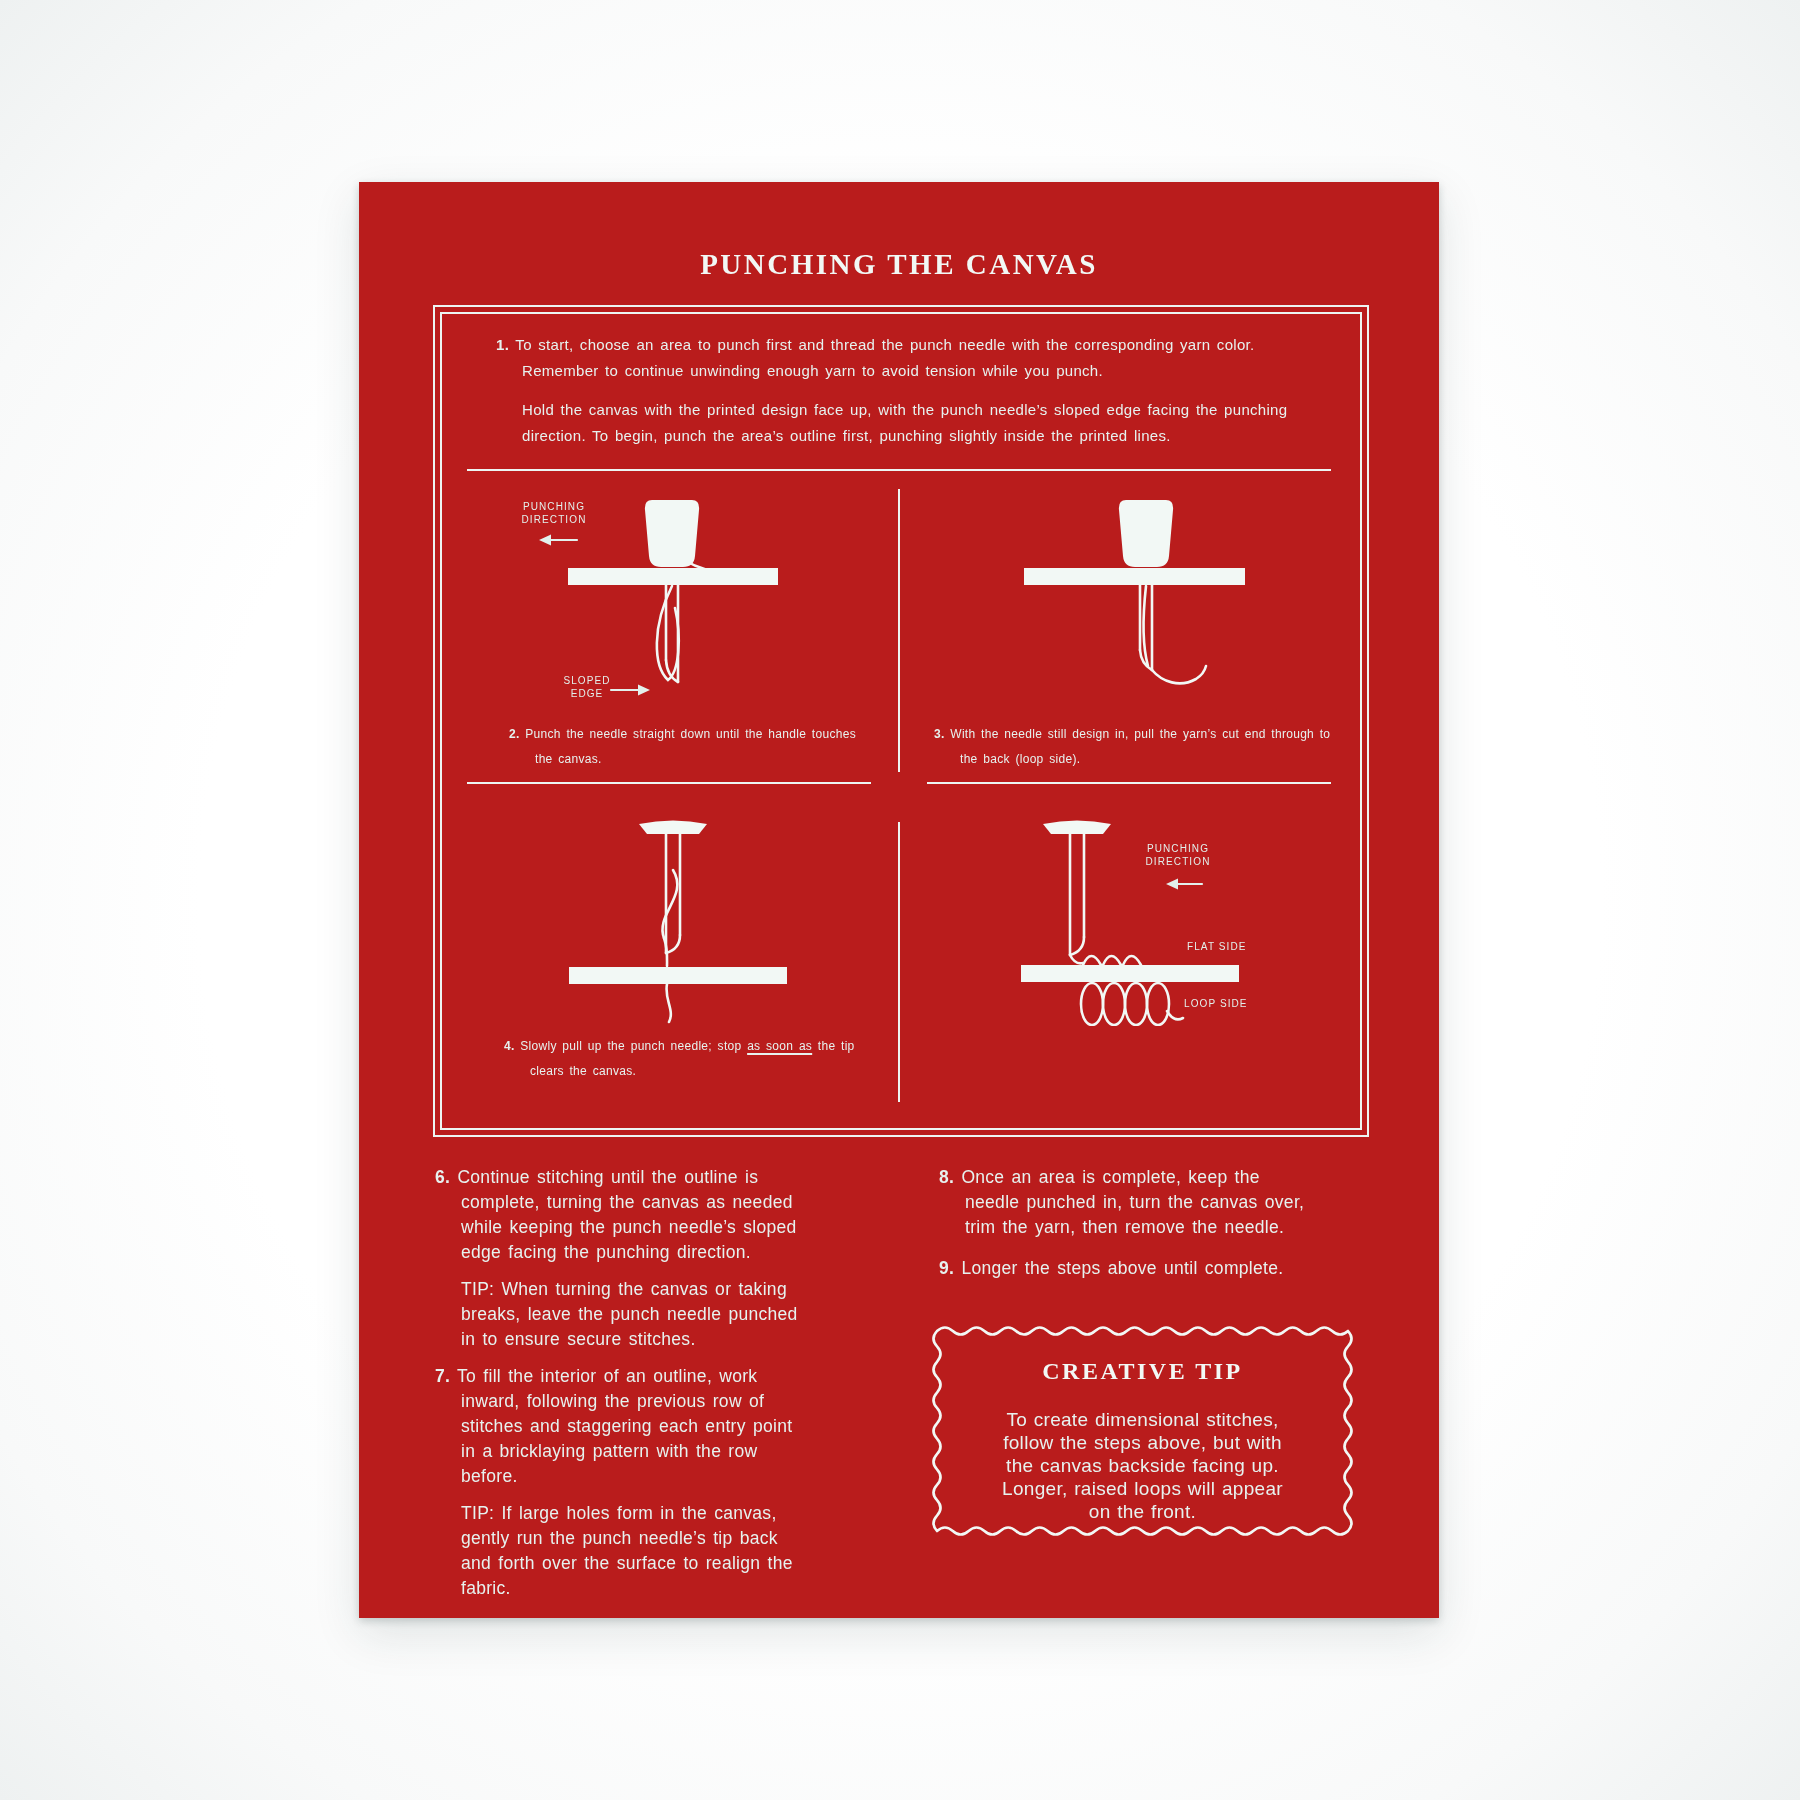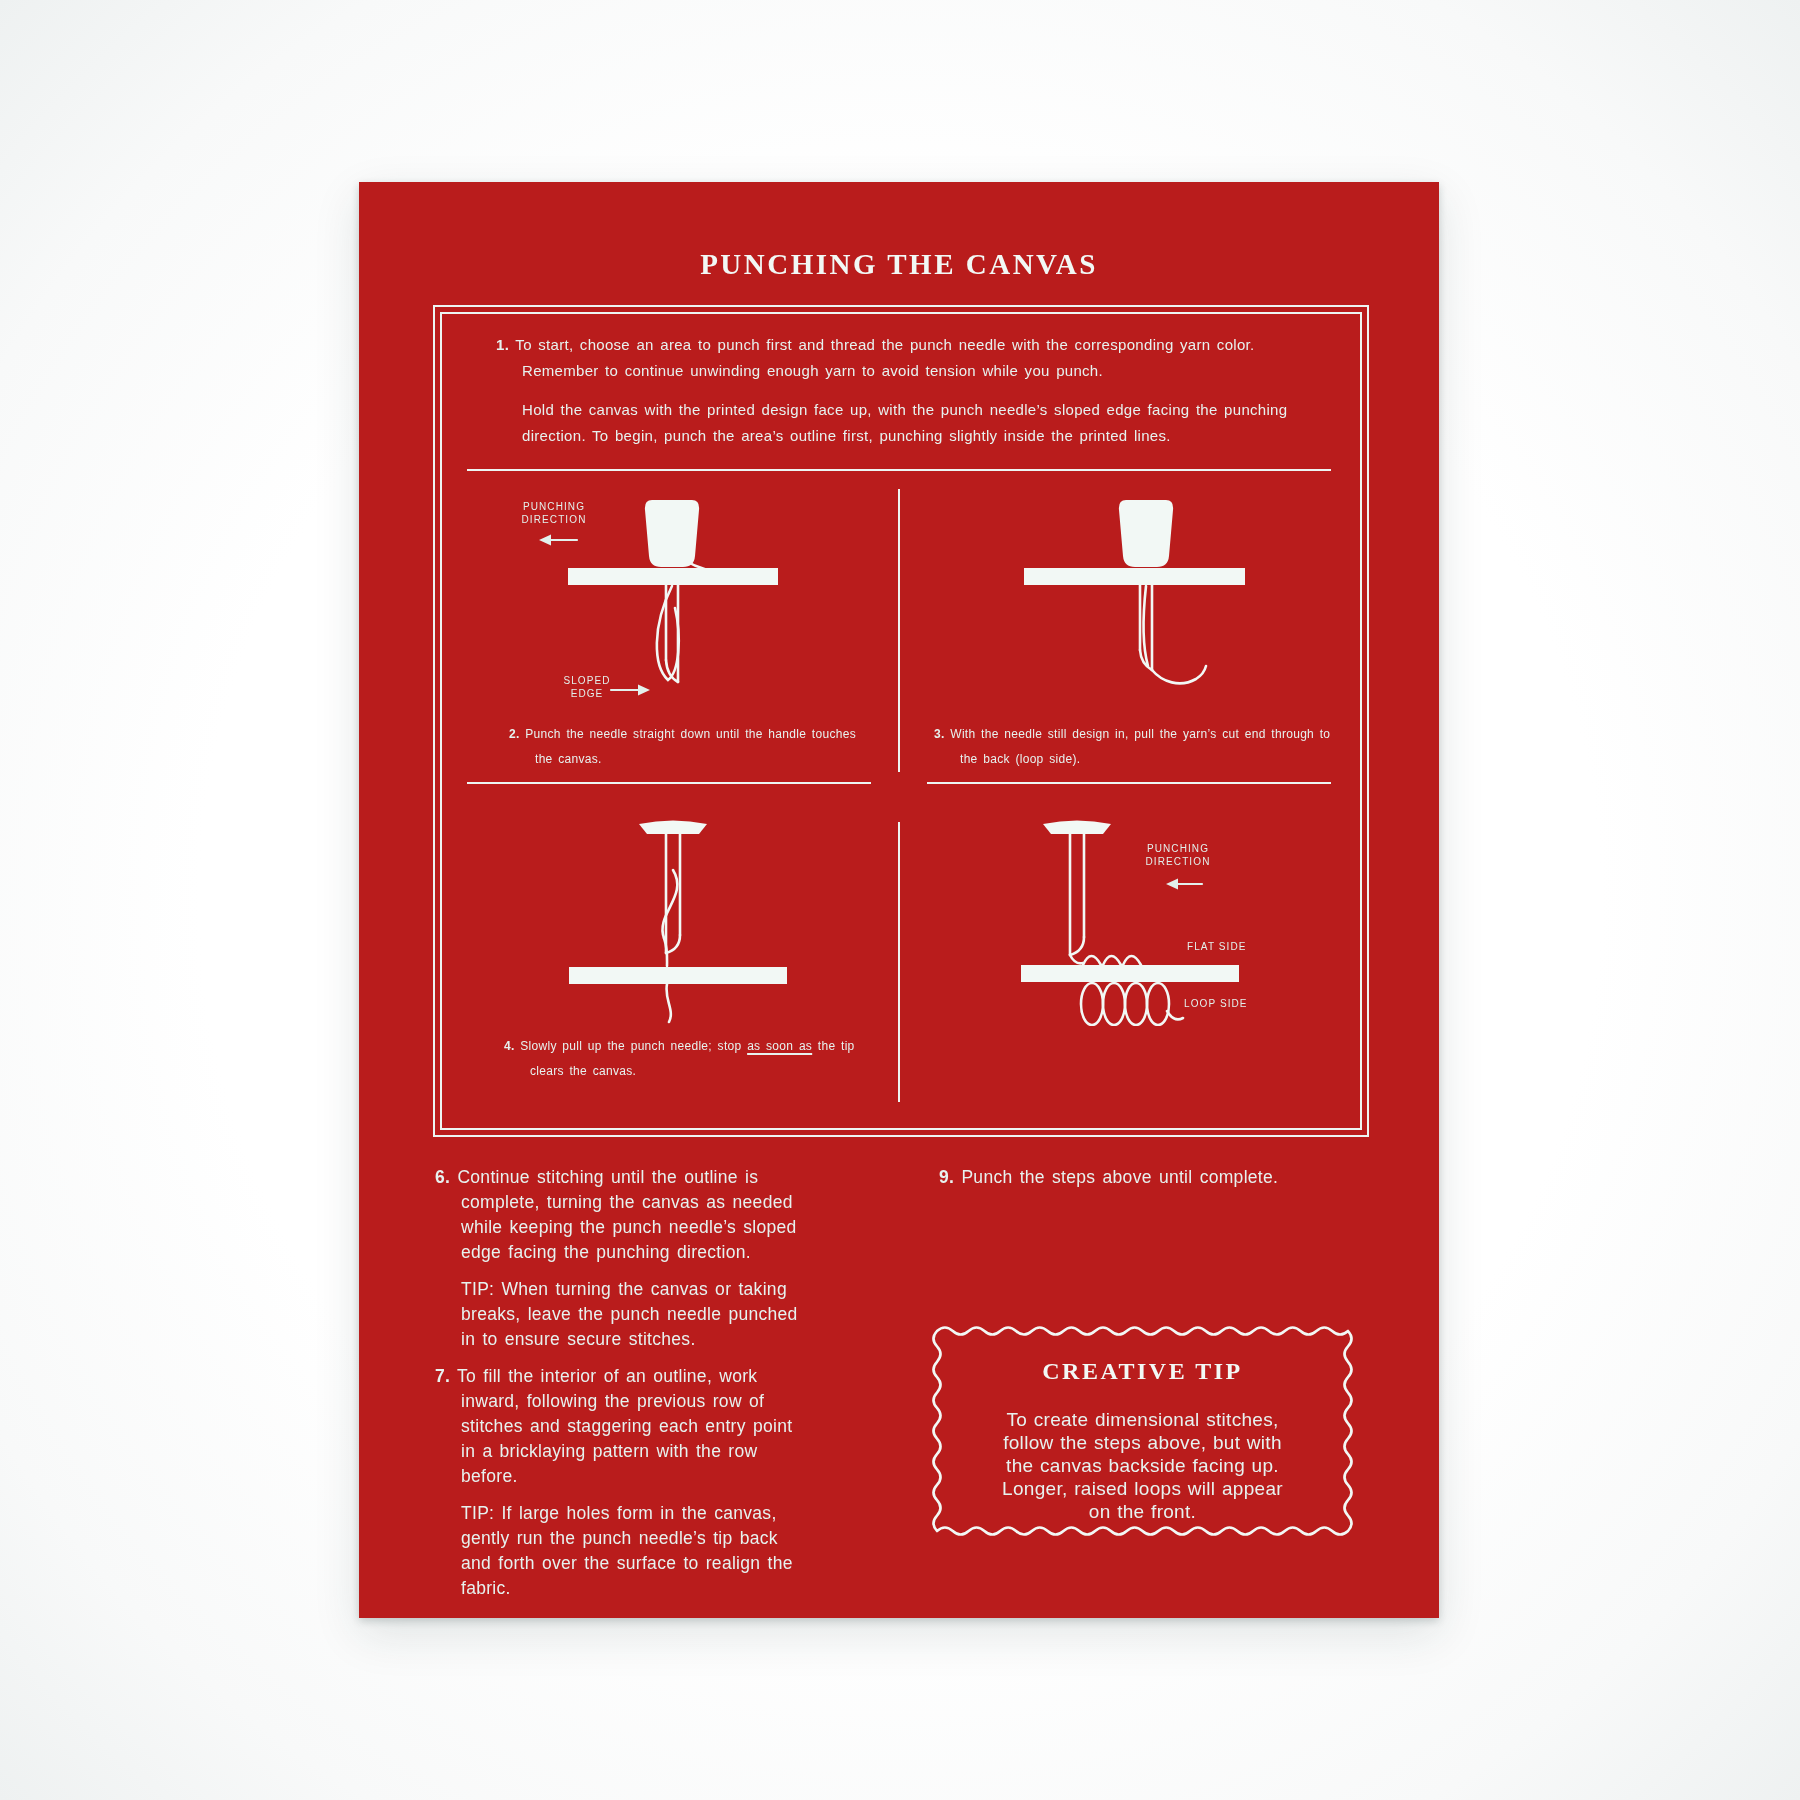--- a/index.html
+++ b/index.html
@@ -174,21 +174,22 @@
 
 
   <div class="lcol">
     <p class="stepp"><span class="num">6.</span> <span>Continue stitching until the outline is complete, turning the canvas as needed while keeping the punch needle’s sloped edge facing the punching direction.</span></p>
     <p class="tipp">TIP: When turning the canvas or taking breaks, leave the punch needle punched in to ensure secure stitches.</p>
     <p class="stepp"><span class="num">7.</span> <span>To fill the interior of an outline, work inward, following the previous row of stitches and staggering each entry point in a bricklaying pattern with the row before.</span></p>
     <p class="tipp">TIP: If large holes form in the canvas, gently run the punch needle’s tip back and forth over the surface to realign the fabric.</p>
   </div>
 
   <div class="rcol">
-    <p class="stepp"><span class="num">9.</span> <span>Punch the steps above until complete.</span></p>
+    <p class="stepp" style="margin-bottom:16px;"><span class="num">8.</span> <span>Once an area is complete, keep the needle punched in, turn the canvas over, trim the yarn, then remove the needle.</span></p>
+    <p class="stepp"><span class="num">9.</span> <span>Longer the steps above until complete.</span></p>
   </div>
 
   <div class="ctip">
     <svg width="429" height="218" viewBox="0 0 429 218">
       <path class="stk" d="M 9 9 q 7.903846153846154 -7 15.807692307692308 0 q 7.903846153846154 7 15.807692307692308 0 q 7.903846153846154 -7 15.807692307692308 0 q 7.903846153846154 7 15.807692307692308 0 q 7.903846153846154 -7 15.807692307692308 0 q 7.903846153846154 7 15.807692307692308 0 q 7.903846153846154 -7 15.807692307692308 0 q 7.903846153846154 7 15.807692307692308 0 q 7.903846153846154 -7 15.807692307692308 0 q 7.903846153846154 7 15.807692307692308 0 q 7.903846153846154 -7 15.807692307692308 0 q 7.903846153846154 7 15.807692307692308 0 q 7.903846153846154 -7 15.807692307692308 0 q 7.903846153846154 7 15.807692307692308 0 q 7.903846153846154 -7 15.807692307692308 0 q 7.903846153846154 7 15.807692307692308 0 q 7.903846153846154 -7 15.807692307692308 0 q 7.903846153846154 7 15.807692307692308 0 q 7.903846153846154 -7 15.807692307692308 0 q 7.903846153846154 7 15.807692307692308 0 q 7.903846153846154 -7 15.807692307692308 0 q 7.903846153846154 7 15.807692307692308 0 q 7.903846153846154 -7 15.807692307692308 0 q 7.903846153846154 7 15.807692307692308 0 q 7.903846153846154 -7 15.807692307692308 0 q 7.903846153846154 7 15.807692307692308 0 q 7 7.6923076923076925 0 15.384615384615385 q -7 7.6923076923076925 0 15.384615384615385 q 7 7.6923076923076925 0 15.384615384615385 q -7 7.6923076923076925 0 15.384615384615385 q 7 7.6923076923076925 0 15.384615384615385 q -7 7.6923076923076925 0 15.384615384615385 q 7 7.6923076923076925 0 15.384615384615385 q -7 7.6923076923076925 0 15.384615384615385 q 7 7.6923076923076925 0 15.384615384615385 q -7 7.6923076923076925 0 15.384615384615385 q 7 7.6923076923076925 0 15.384615384615385 q -7 7.6923076923076925 0 15.384615384615385 q 7 7.6923076923076925 0 15.384615384615385 q -7.903846153846154 7 -15.807692307692308 0 q -7.903846153846154 -7 -15.807692307692308 0 q -7.903846153846154 7 -15.807692307692308 0 q -7.903846153846154 -7 -15.807692307692308 0 q -7.903846153846154 7 -15.807692307692308 0 q -7.903846153846154 -7 -15.807692307692308 0 q -7.903846153846154 7 -15.807692307692308 0 q -7.903846153846154 -7 -15.807692307692308 0 q -7.903846153846154 7 -15.807692307692308 0 q -7.903846153846154 -7 -15.807692307692308 0 q -7.903846153846154 7 -15.807692307692308 0 q -7.903846153846154 -7 -15.807692307692308 0 q -7.903846153846154 7 -15.807692307692308 0 q -7.903846153846154 -7 -15.807692307692308 0 q -7.903846153846154 7 -15.807692307692308 0 q -7.903846153846154 -7 -15.807692307692308 0 q -7.903846153846154 7 -15.807692307692308 0 q -7.903846153846154 -7 -15.807692307692308 0 q -7.903846153846154 7 -15.807692307692308 0 q -7.903846153846154 -7 -15.807692307692308 0 q -7.903846153846154 7 -15.807692307692308 0 q -7.903846153846154 -7 -15.807692307692308 0 q -7.903846153846154 7 -15.807692307692308 0 q -7.903846153846154 -7 -15.807692307692308 0 q -7.903846153846154 7 -15.807692307692308 0 q -7.903846153846154 -7 -15.807692307692308 0 q -7 -7.6923076923076925 0 -15.384615384615385 q 7 -7.6923076923076925 0 -15.384615384615385 q -7 -7.6923076923076925 0 -15.384615384615385 q 7 -7.6923076923076925 0 -15.384615384615385 q -7 -7.6923076923076925 0 -15.384615384615385 q 7 -7.6923076923076925 0 -15.384615384615385 q -7 -7.6923076923076925 0 -15.384615384615385 q 7 -7.6923076923076925 0 -15.384615384615385 q -7 -7.6923076923076925 0 -15.384615384615385 q 7 -7.6923076923076925 0 -15.384615384615385 q -7 -7.6923076923076925 0 -15.384615384615385 q 7 -7.6923076923076925 0 -15.384615384615385 q -7 -7.6923076923076925 0 -15.384615384615385 Z" stroke-width="2.5" stroke-linejoin="round"></path>
     </svg>
     <div class="ct-title">CREATIVE TIP</div>
     <div class="ct-body">To create dimensional stitches, follow the steps above, but with the canvas backside facing up. Longer, raised loops will appear on the front.</div>
   </div>
 

